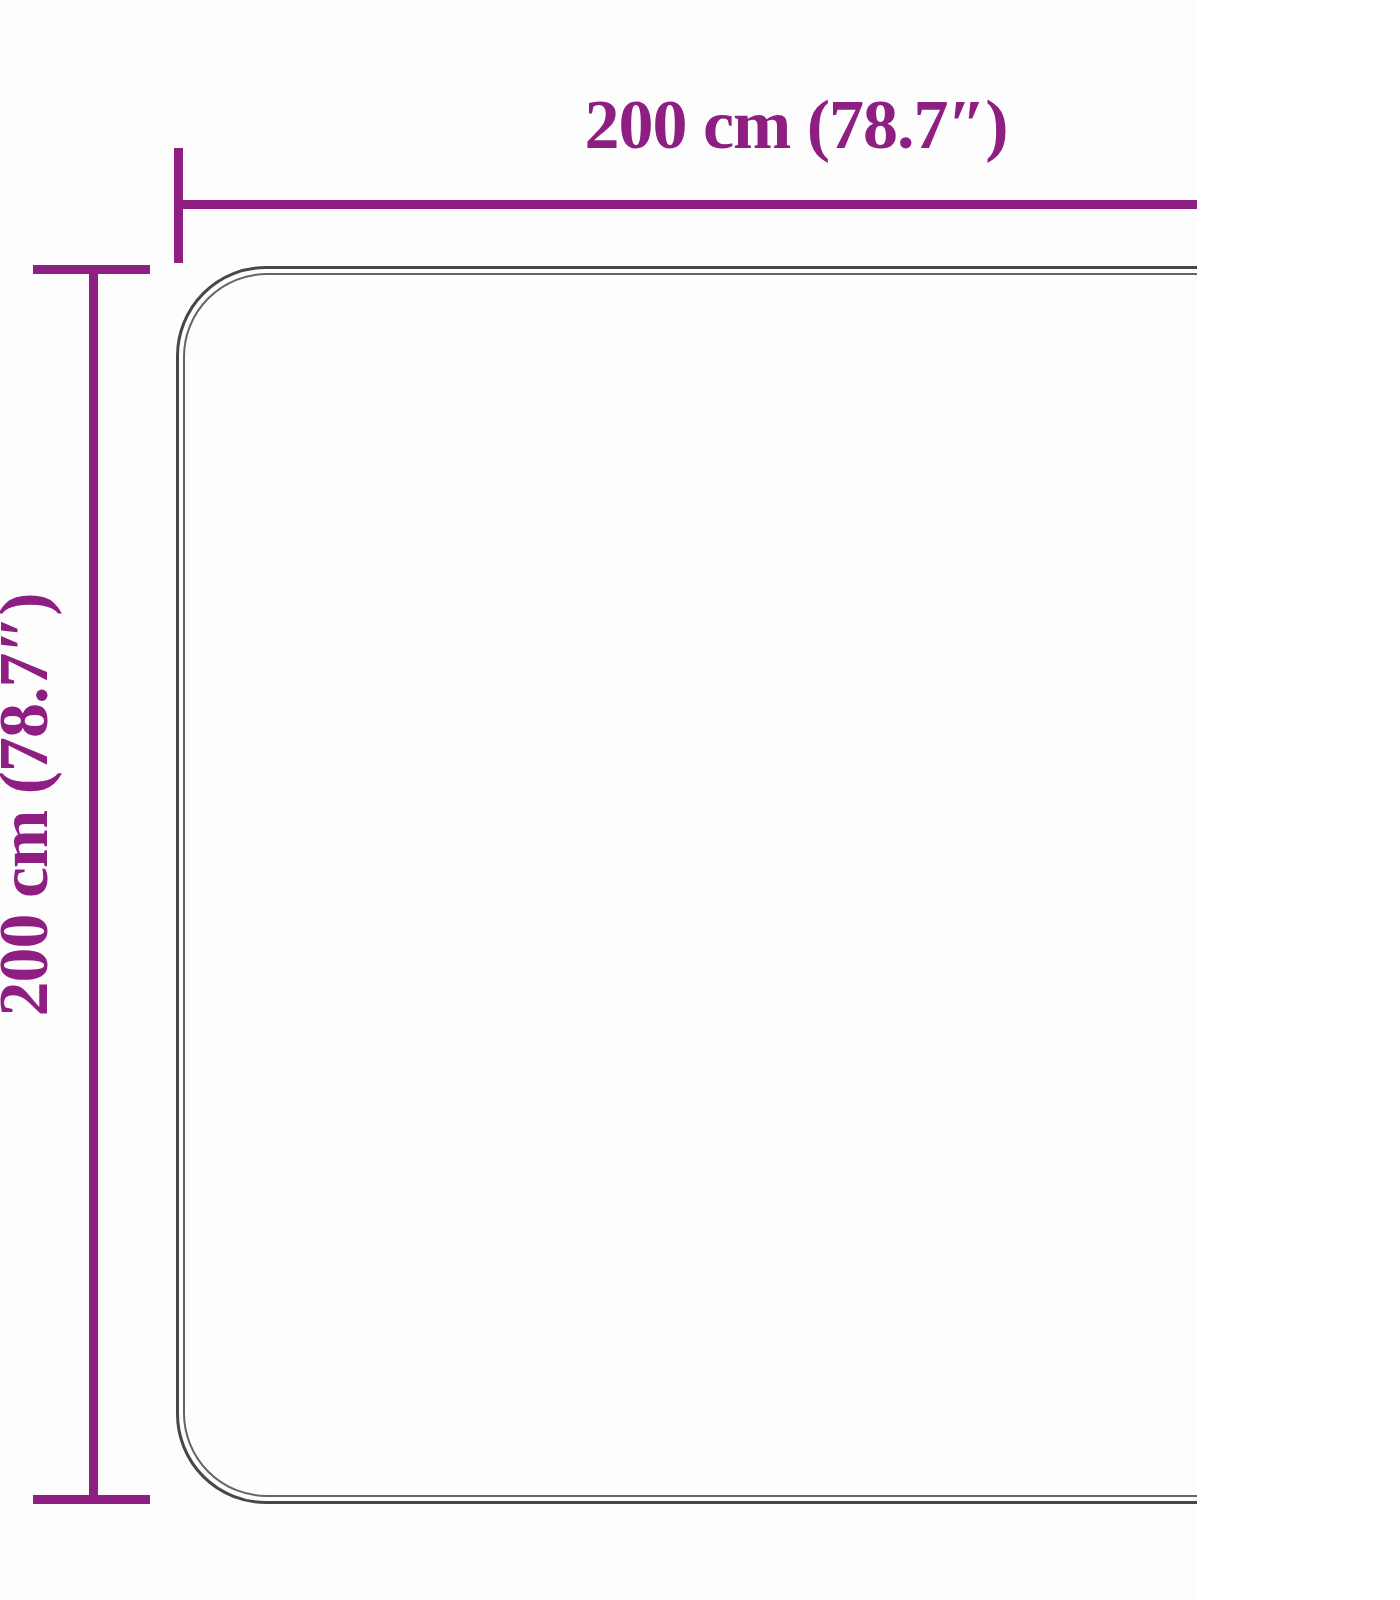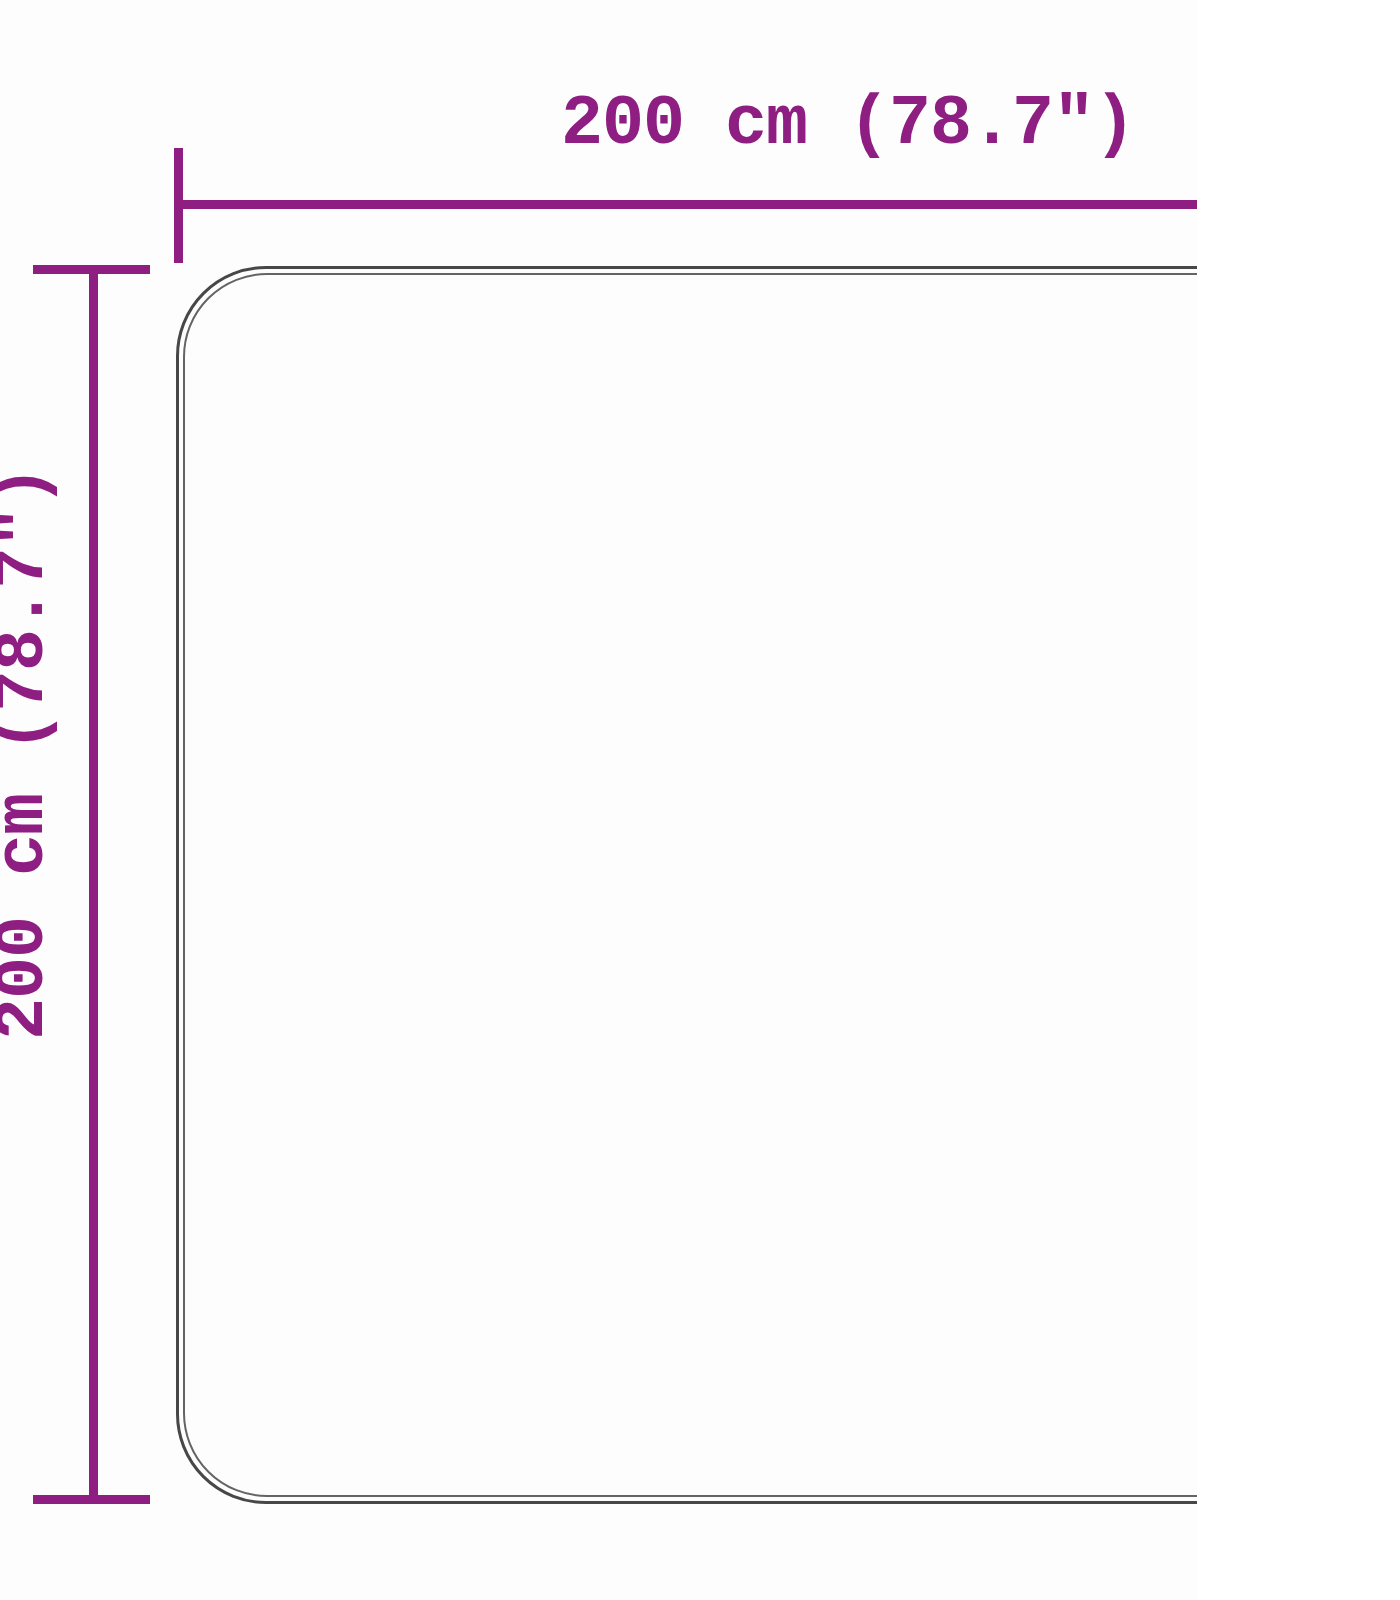--- a/index.html
+++ b/index.html
@@ -6,21 +6,21 @@
     margin: 0;
     padding: 0;
     background: #ffffff;
   }
   #stage {
     position: relative;
     width: 1197px;
     height: 1600px;
     overflow: hidden;
     background: var(--background, #fdfdfd);
-    font-family: Liberation Mono, monospace;
+    font-family: Liberation Serif, serif;
   }
 
   
   .dim-label {
     position: absolute;
     color: var(--dimension, #8e1e82);
     font-size: 70px;
     font-weight: bold;
     letter-spacing: -1px;
     line-height: 1;

